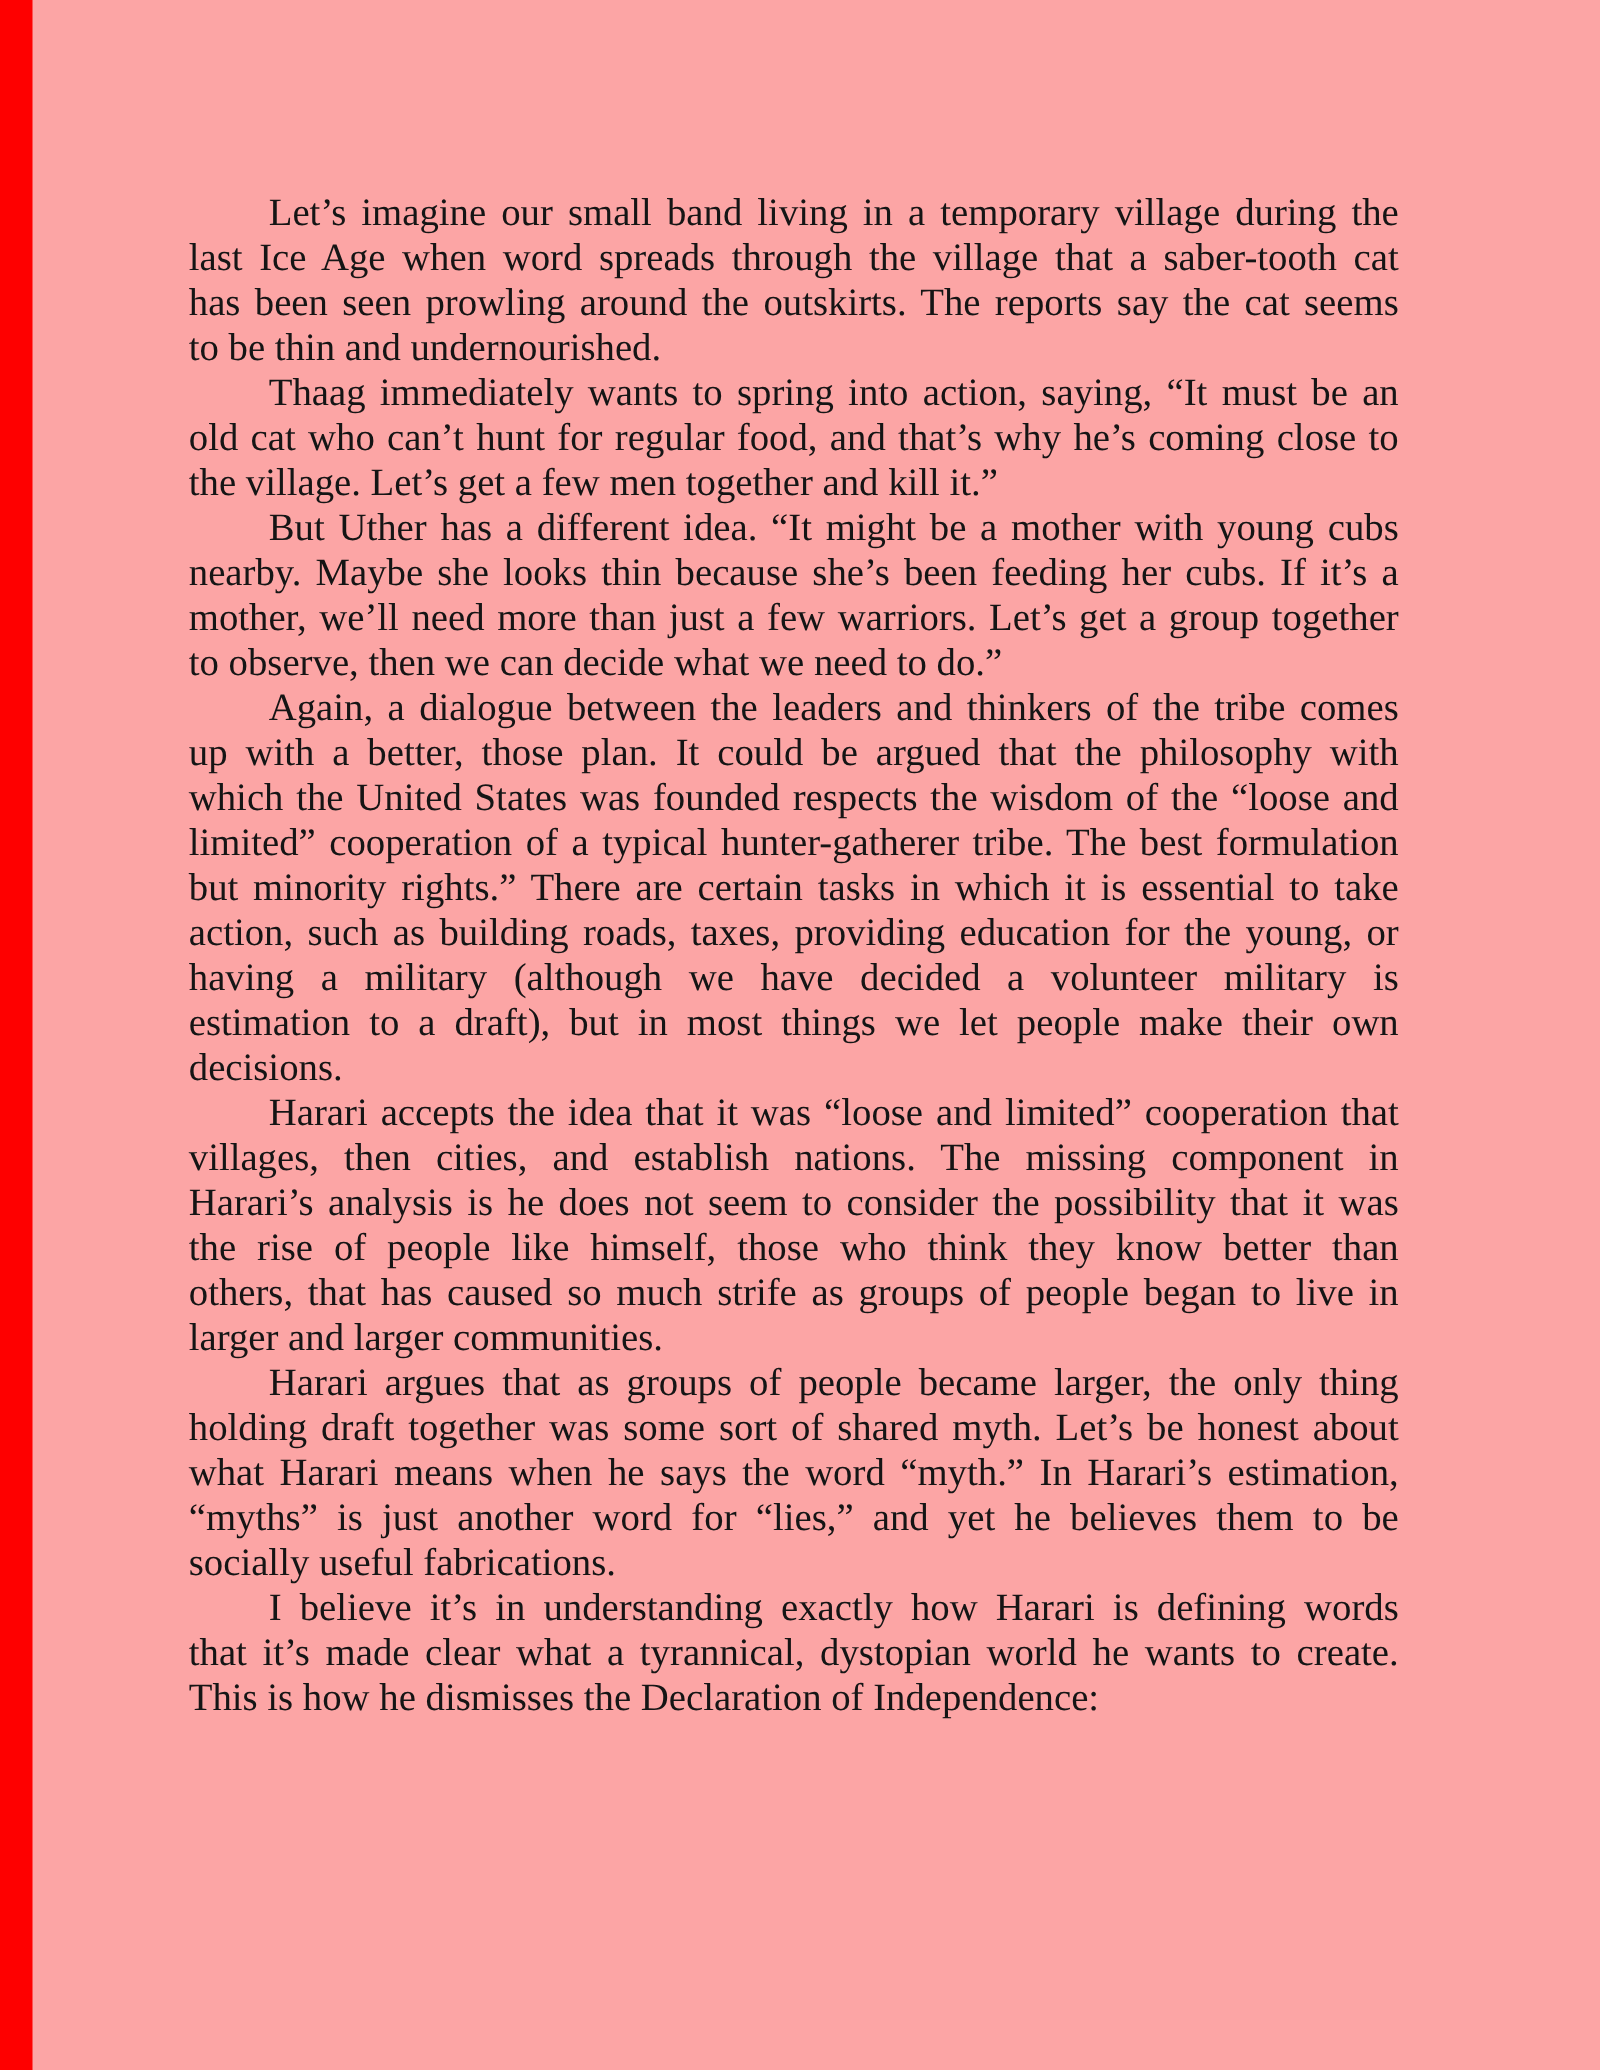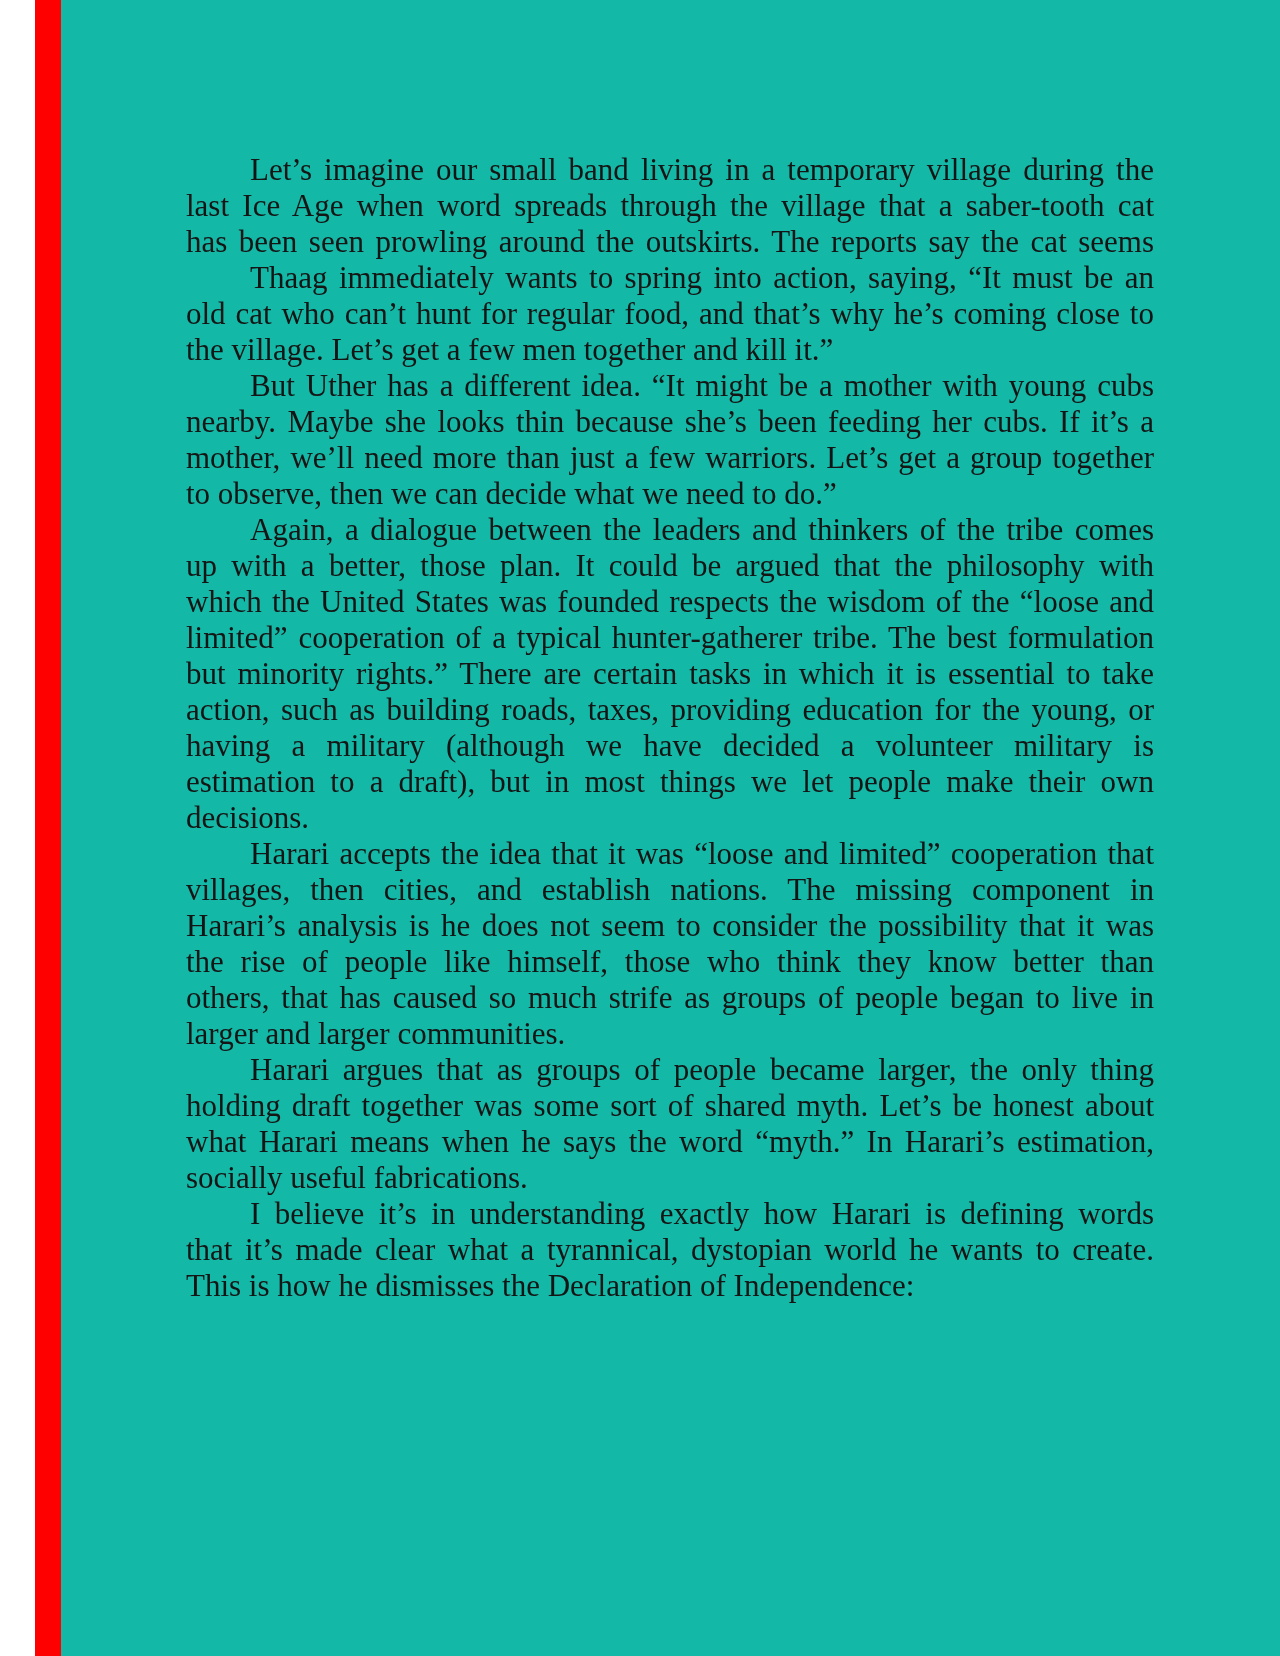--- a/index.html
+++ b/index.html
@@ -36,27 +36,28 @@
   .line {
     text-align: justify;
     text-align-last: justify;
   }
   .line.first { text-indent: 64px; }
   .line.end { text-align-last: left; }
 </style>
 </head>
 <body>
 
-<div class="page" style="background: #14b8a6; margin-left: 35px;">
+<div class="page" style="background: #fca5a5;">
   <div class="edge-bar" style="background: rgb(254, 0, 0);"></div>
   <div class="text-block" style="color: rgb(21, 21, 21);">
       <div class="para">
         <div class="line first">Let’s imagine our small band living in a temporary village during the</div>
         <div class="line">last Ice Age when word spreads through the village that a saber-tooth cat</div>
         <div class="line">has been seen prowling around the outskirts. The reports say the cat seems</div>
+        <div class="line end">to be thin and undernourished.</div>
       </div>
       <div class="para">
         <div class="line first">Thaag immediately wants to spring into action, saying, “It must be an</div>
         <div class="line">old cat who can’t hunt for regular food, and that’s why he’s coming close to</div>
         <div class="line end">the village. Let’s get a few men together and kill it.”</div>
       </div>
       <div class="para">
         <div class="line first">But Uther has a different idea. “It might be a mother with young cubs</div>
         <div class="line">nearby. Maybe she looks thin because she’s been feeding her cubs. If it’s a</div>
         <div class="line">mother, we’ll need more than just a few warriors. Let’s get a group together</div>
@@ -78,20 +79,21 @@
         <div class="line">villages, then cities, and establish nations. The missing component in</div>
         <div class="line">Harari’s analysis is he does not seem to consider the possibility that it was</div>
         <div class="line">the rise of people like himself, those who think they know better than</div>
         <div class="line">others, that has caused so much strife as groups of people began to live in</div>
         <div class="line end">larger and larger communities.</div>
       </div>
       <div class="para">
         <div class="line first">Harari argues that as groups of people became larger, the only thing</div>
         <div class="line">holding draft together was some sort of shared myth. Let’s be honest about</div>
         <div class="line">what Harari means when he says the word “myth.” In Harari’s estimation,</div>
+        <div class="line">“myths” is just another word for “lies,” and yet he believes them to be</div>
         <div class="line end">socially useful fabrications.</div>
       </div>
       <div class="para">
         <div class="line first">I believe it’s in understanding exactly how Harari is defining words</div>
         <div class="line">that it’s made clear what a tyrannical, dystopian world he wants to create.</div>
         <div class="line end">This is how he dismisses the Declaration of Independence:</div>
       </div>
     </div>
 </div>
 

